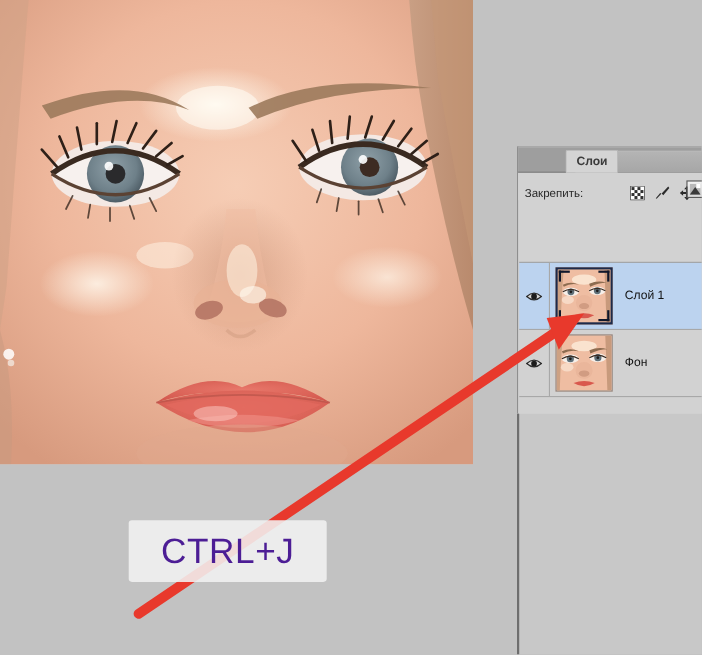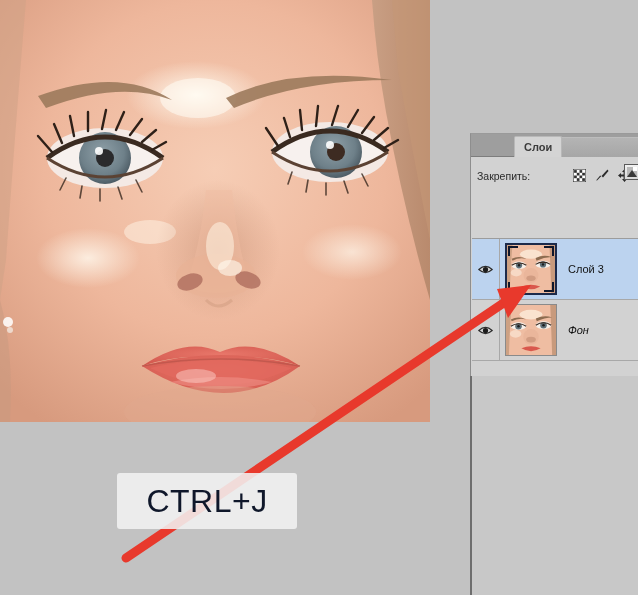--- a/index.html
+++ b/index.html
@@ -204,21 +204,21 @@
   .c-tl { left: 1px; top: 1px; border-left-width: 2px; border-top-width: 2px; }
   .c-tr { right: 1px; top: 1px; border-right-width: 2px; border-top-width: 2px; }
   .c-bl { left: 1px; bottom: 1px; border-left-width: 2px; border-bottom-width: 2px; }
   .c-br { right: 1px; bottom: 1px; border-right-width: 2px; border-bottom-width: 2px; }
 
   .layer-name {
     font-size: 11px;
     color: #121212;
     padding-left: 6px;
   }
-  .layer-name.italic { font-style: italic; }
+  .layer-name.italic { }
 
   
   #panel-divider {
     position: absolute;
     left: 470px;
     top: 133px;
     width: 2px;
     height: 462px;
     background: #6e6e6e;
   }
@@ -243,21 +243,21 @@
     left: 117px;
     top: 473px;
     width: 180px;
     height: 56px;
     background: rgba(241,241,241,0.88);
     border-radius: 3px;
     display: flex;
     align-items: center;
     justify-content: center;
     font-size: 32px;
-    color: #0f172a;
+    color: #4c1d95;
     letter-spacing: 0.5px;
   }
 </style>
 </head>
 <body>
 
 <div id="photo-area">
   <svg id="photo-svg" viewBox="0 0 430 422" preserveAspectRatio="none">
     <defs>
       <radialGradient id="skinG" cx="50%" cy="40%" r="72%">
@@ -483,21 +483,21 @@
             <ellipse cx="26" cy="36" rx="5" ry="3" fill="#c08a72" opacity="0.6"></ellipse>
             <path d="M16,45 Q26,41 36,45 Q26,51 16,45 Z" fill="#d9584d"></path>
             <ellipse cx="10" cy="30" rx="6" ry="4" fill="#fff6e8" opacity="0.5"></ellipse>
           </svg>
           <span class="corner c-tl"></span>
           <span class="corner c-tr"></span>
           <span class="corner c-bl"></span>
           <span class="corner c-br"></span>
         </div>
       </div>
-      <span class="layer-name">Слой 3</span>
+      <span class="layer-name">Слой 1</span>
     </div>
 
     <div class="layer-row">
       <div class="eye-cell">
         <span>
           <svg width="15" height="11" viewBox="0 0 15 11">
             <path d="M0.8 5.5 Q7.5 -0.6 14.2 5.5 Q7.5 11.6 0.8 5.5 Z" fill="#d7d7d7" stroke="#2c2c2c" stroke-width="1.1"></path>
             <circle cx="7.5" cy="5.5" r="2.6" fill="#1c1c1c"></circle>
           </svg>
         </span>

